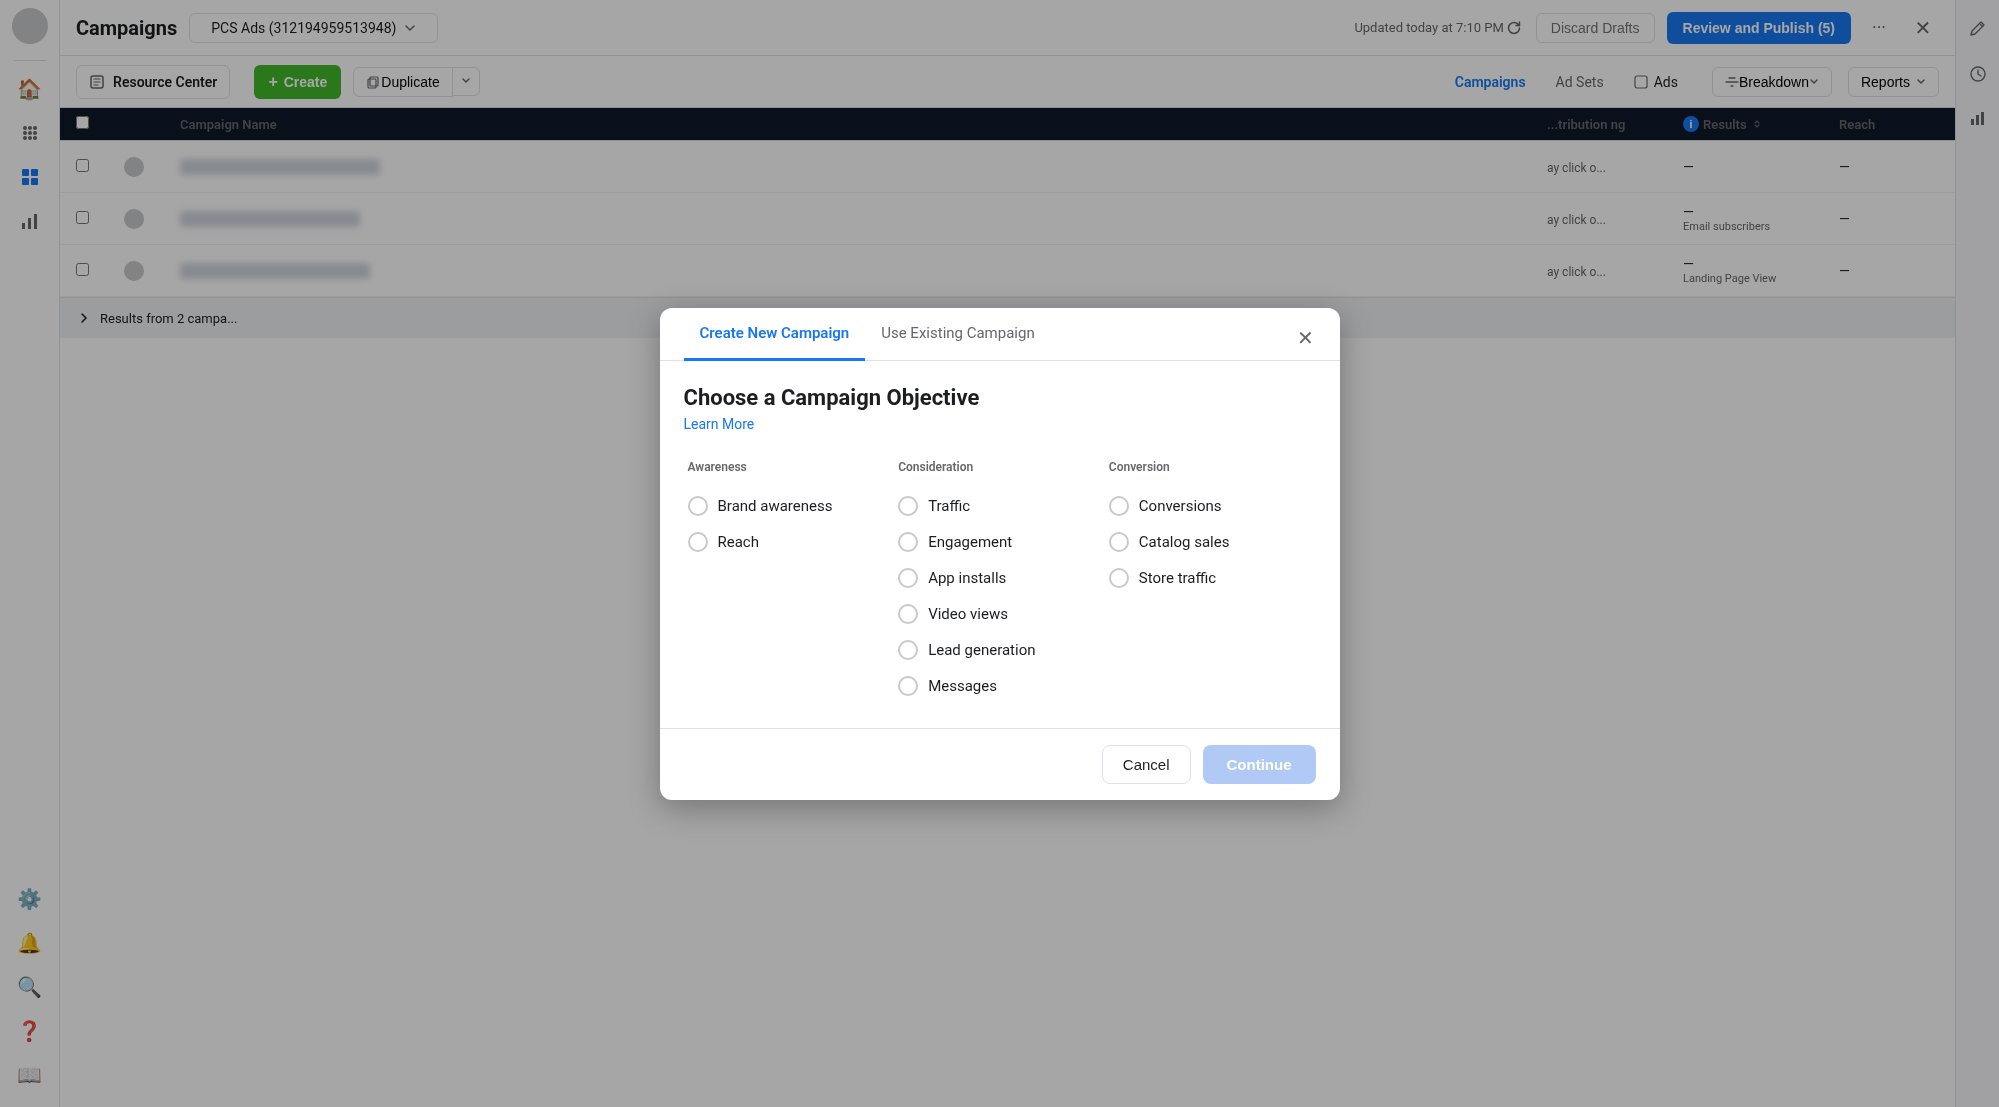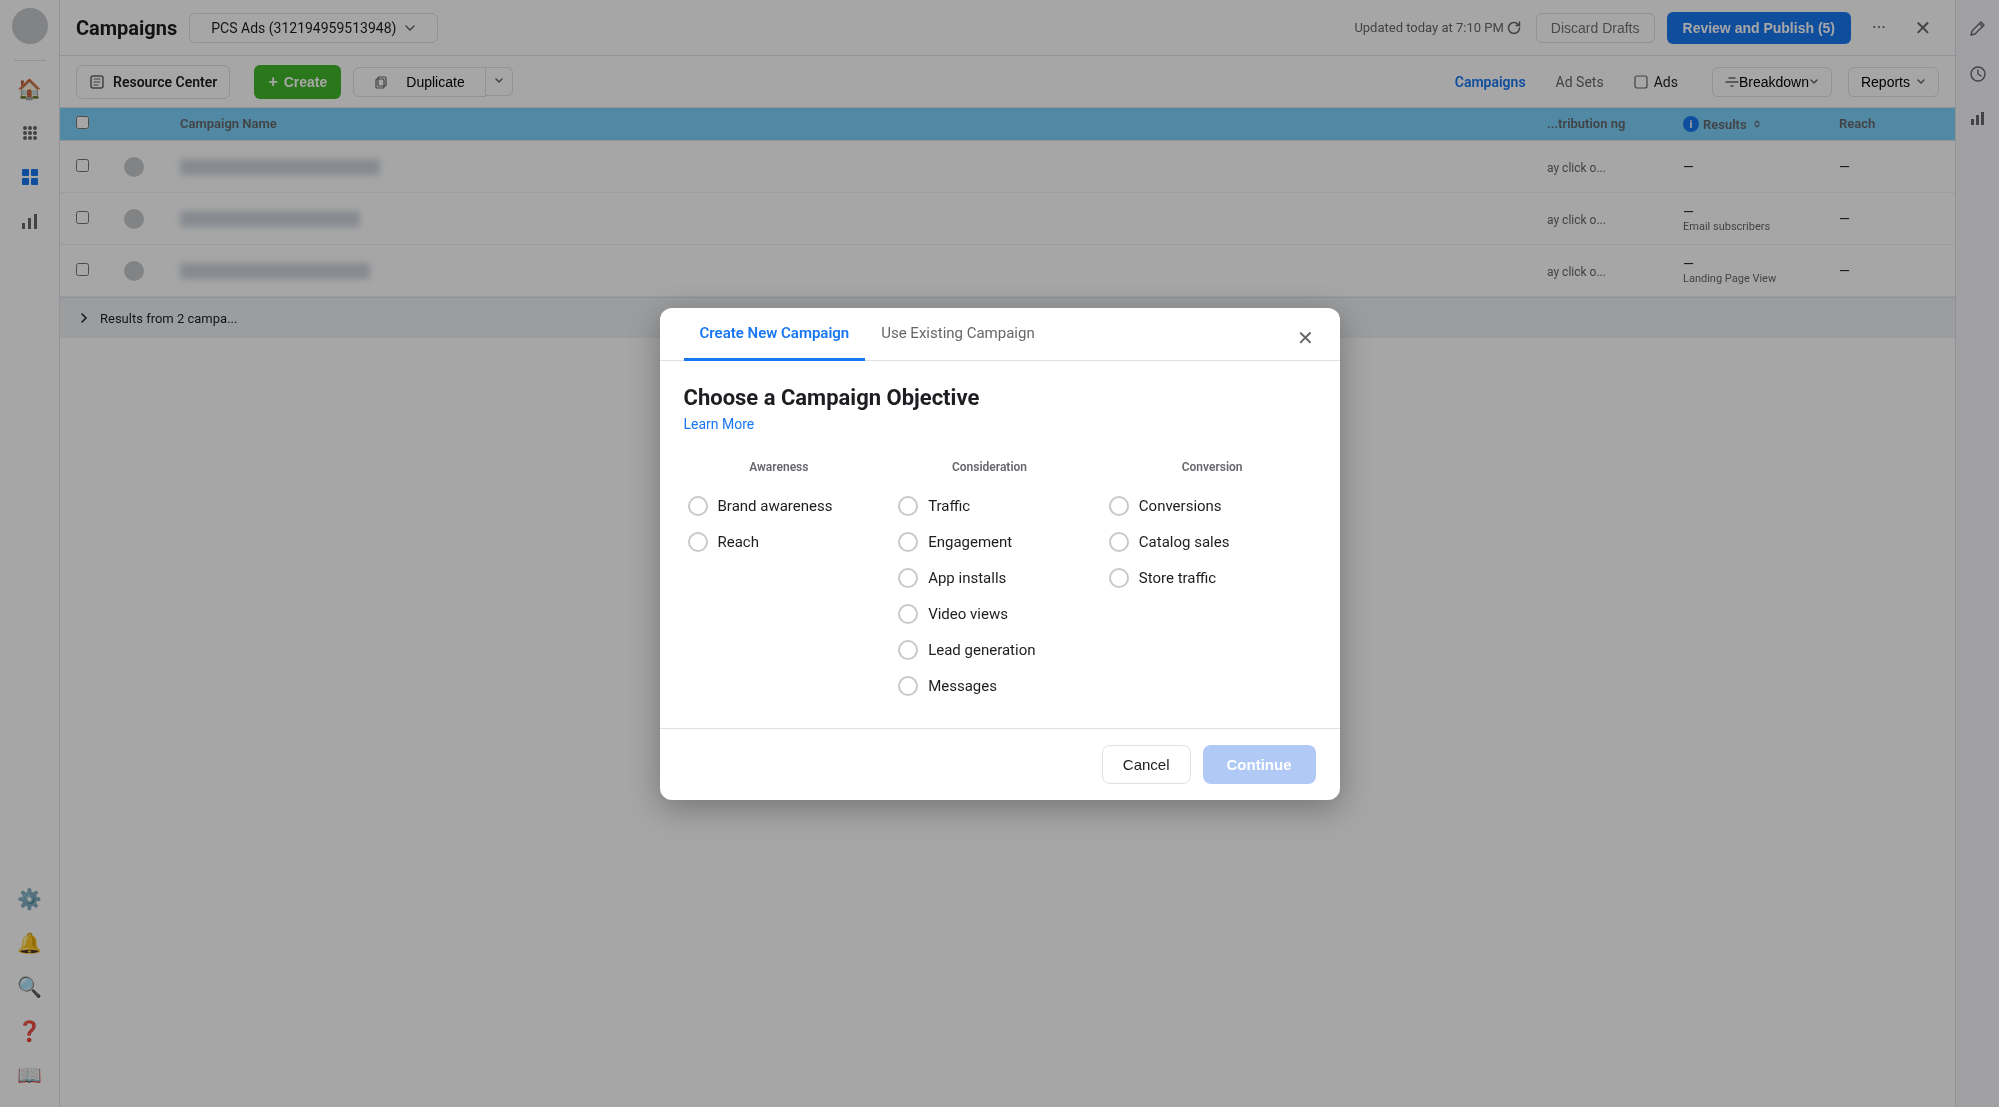--- a/index.html
+++ b/index.html
@@ -284,29 +284,29 @@
       border-radius: 6px;
       font-size: 14px;
       font-weight: 600;
       cursor: pointer;
       display: flex;
       align-items: center;
       gap: 6px;
     }
 
     .duplicate-btn {
-      padding: 6px 20px;
+      padding: 6px 12px;
       border: 1px solid #dde1e7;
       border-radius: 6px;
       background: #fff;
       font-size: 14px;
       cursor: pointer;
       display: flex;
       align-items: center;
-      gap: 18px;
+      gap: 1px;
     }
 
     .dropdown-arrow-btn {
       padding: 6px 8px;
       border: 1px solid #dde1e7;
       border-left: none;
       border-radius: 0 6px 6px 0;
       background: #fff;
       cursor: pointer;
     }
@@ -367,23 +367,24 @@
 
     
     .table-container {
       flex: 1;
       background: #fff;
       overflow: auto;
     }
 
     .table-header {
       display: flex;
+      align-items: center;
       padding: 8px 16px;
       border-bottom: 1px solid #dde1e7;
-      background: #7dd3fc;
+      background: #0f172a;
       font-size: 13px;
       font-weight: 600;
       color: #65676b;
       gap: 16px;
     }
 
     .col-check { width: 32px; }
     .col-status { width: 40px; }
     .col-name { flex: 1; }
     .col-attribution { width: 120px; }
@@ -518,21 +519,20 @@
     }
 
     .objectives-grid {
       display: grid;
       grid-template-columns: 1fr 1fr 1fr;
       gap: 0;
     }
 
     .objectives-column {
       padding-right: 24px;
-      text-align: center;
     }
 
     .objectives-column:last-child { padding-right: 0; }
 
     .col-header {
       font-size: 12px;
       font-weight: 600;
       color: #65676b;
       text-transform: capitalize;
       margin-bottom: 14px;

